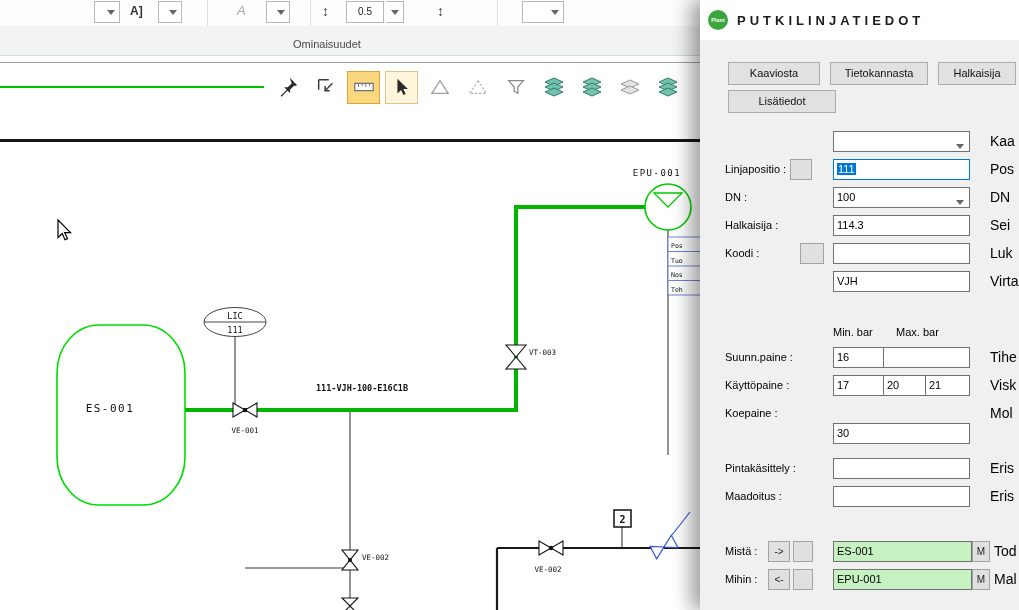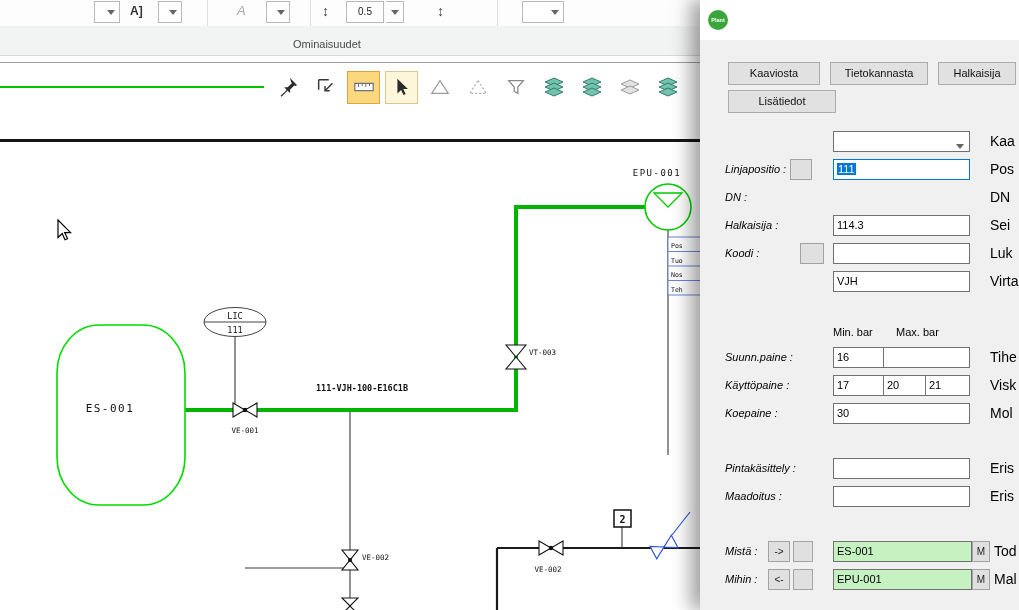--- a/index.html
+++ b/index.html
@@ -52,21 +52,21 @@
   .dlg-title { position:absolute; left:0; top:0; width:100%; height:40px; background:#fff;
                display:flex; align-items:center; padding-left:8px; gap:9px; }
   .logo { width:20px; height:20px; border-radius:50%; background:#3aa53a; color:#fff; font-size:5.5px;
           font-weight:bold; display:flex; align-items:center; justify-content:center; flex:0 0 auto; }
   .dlg-title-text { font-size:13px; font-weight:600; letter-spacing:4px; color:#1c1c1c; white-space:nowrap; }
 
   .btn { position:absolute; height:23px; background:#e1e1e1; border:1px solid #acacac; font-size:11px;
          color:#111; text-align:center; line-height:21px; }
   .sbtn { position:absolute; height:21px; background:#e0e0e0; border:1px solid #a3a3a3; font-size:10px;
           color:#222; text-align:center; line-height:19px; }
-  .flabel { position:absolute; font-size:11px; color:#000; height:21px; line-height:21px; white-space:nowrap;font-style:italic; }
+  .flabel { position:absolute; font-size:11px; color:#000; height:21px; line-height:21px; white-space:nowrap; }
   .rlabel { position:absolute; font-size:14px; color:#000; height:21px; line-height:21px; white-space:nowrap; }
   .tfield { position:absolute; height:21px; background:#fff; border:1px solid #717171; font-size:11px;
             line-height:19px; color:#000; padding:0 3px; white-space:nowrap; overflow:hidden; }
   .tfield.right { }
   .tfield.focus { border-color:#0078d7; }
   .tfield .sel { background:#0078d7; color:#fff; padding:0 1px; }
   .greenfield { background:#c5f2c0; }
   .combo { position:absolute; height:21px; background:#fff; border:1px solid #717171; font-size:11px;
            line-height:19px; color:#000; padding:0 18px 0 3px; }
   .combo .tri-down { position:absolute; right:5px; top:7px; }
@@ -264,38 +264,42 @@
       <path class="valve-blue" d="M676 540 L676 554 L664 547 Z"></path>
     </g>
     <path d="M672 535 L690 512" stroke="#2f55d4" stroke-width="1.2" fill="none"></path>
 
     <path d="M58 220 v17.5 l4.2 -4 2.8 6.2 2.5 -1.1 -2.8 -6 5.8 0 Z" fill="#fff" stroke="#000" stroke-width="1.2"></path>
   </svg>
 
   <div class="dialog">
     <div class="dlg-title">
       <div class="logo">Plant</div>
+      <div class="dlg-title-text">PUTKILINJATIEDOT</div>
     </div>
 
     <div class="btn" style="left:28px;top:62px;width:92px">Kaaviosta</div>
     <div class="btn" style="left:130px;top:62px;width:98px">Tietokannasta</div>
     <div class="btn" style="left:238px;top:62px;width:78px">Halkaisija</div>
     <div class="btn" style="left:28px;top:90px;width:108px">Lisätiedot</div>
 
     <div class="combo" style="left:133px;top:131px;width:137px">
       <span></span><span class="tri-down"></span>
     </div>
     <div class="rlabel" style="left:290px;top:131px">Kaa</div>
 
     <div class="flabel" style="left:25px;top:159px">Linjapositio :</div>
     <div class="sbtn" style="left:90px;top:159px;width:22px"></div>
     <div class="tfield focus" style="left:133px;top:159px;width:137px"><span class="sel">111</span></div>
     <div class="rlabel" style="left:290px;top:159px">Pos</div>
 
     <div class="flabel" style="left:25px;top:187px">DN :</div>
+    <div class="combo" style="left:133px;top:187px;width:137px">
+      <span>100</span><span class="tri-down"></span>
+    </div>
     <div class="rlabel" style="left:290px;top:187px">DN</div>
 
     <div class="flabel" style="left:25px;top:215px">Halkaisija :</div>
     <div class="tfield right" style="left:133px;top:215px;width:137px">114.3</div>
     <div class="rlabel" style="left:290px;top:215px">Sei</div>
 
     <div class="flabel" style="left:25px;top:243px">Koodi :</div>
     <div class="sbtn" style="left:100px;top:243px;width:24px"></div>
     <div class="tfield" style="left:133px;top:243px;width:137px"></div>
     <div class="rlabel" style="left:290px;top:243px">Luk</div>
@@ -311,21 +315,21 @@
     <div class="tfield right" style="left:183px;top:347px;width:87px"></div>
     <div class="rlabel" style="left:290px;top:347px">Tihe</div>
 
     <div class="flabel" style="left:25px;top:375px">Käyttöpaine :</div>
     <div class="tfield right" style="left:133px;top:375px;width:51px">17</div>
     <div class="tfield right" style="left:183px;top:375px;width:43px">20</div>
     <div class="tfield right" style="left:225px;top:375px;width:45px">21</div>
     <div class="rlabel" style="left:290px;top:375px">Visk</div>
 
     <div class="flabel" style="left:25px;top:403px">Koepaine :</div>
-    <div class="tfield right" style="left:133px;top:403px;width:137px">30</div>
+    <div class="tfield right" style="left:133px;top:423px;width:137px">30</div>
     <div class="rlabel" style="left:290px;top:403px">Mol</div>
 
     <div class="flabel" style="left:25px;top:458px">Pintakäsittely :</div>
     <div class="tfield" style="left:133px;top:458px;width:137px"></div>
     <div class="rlabel" style="left:290px;top:458px">Eris</div>
 
     <div class="flabel" style="left:25px;top:486px">Maadoitus :</div>
     <div class="tfield" style="left:133px;top:486px;width:137px"></div>
     <div class="rlabel" style="left:290px;top:486px">Eris</div>
 

